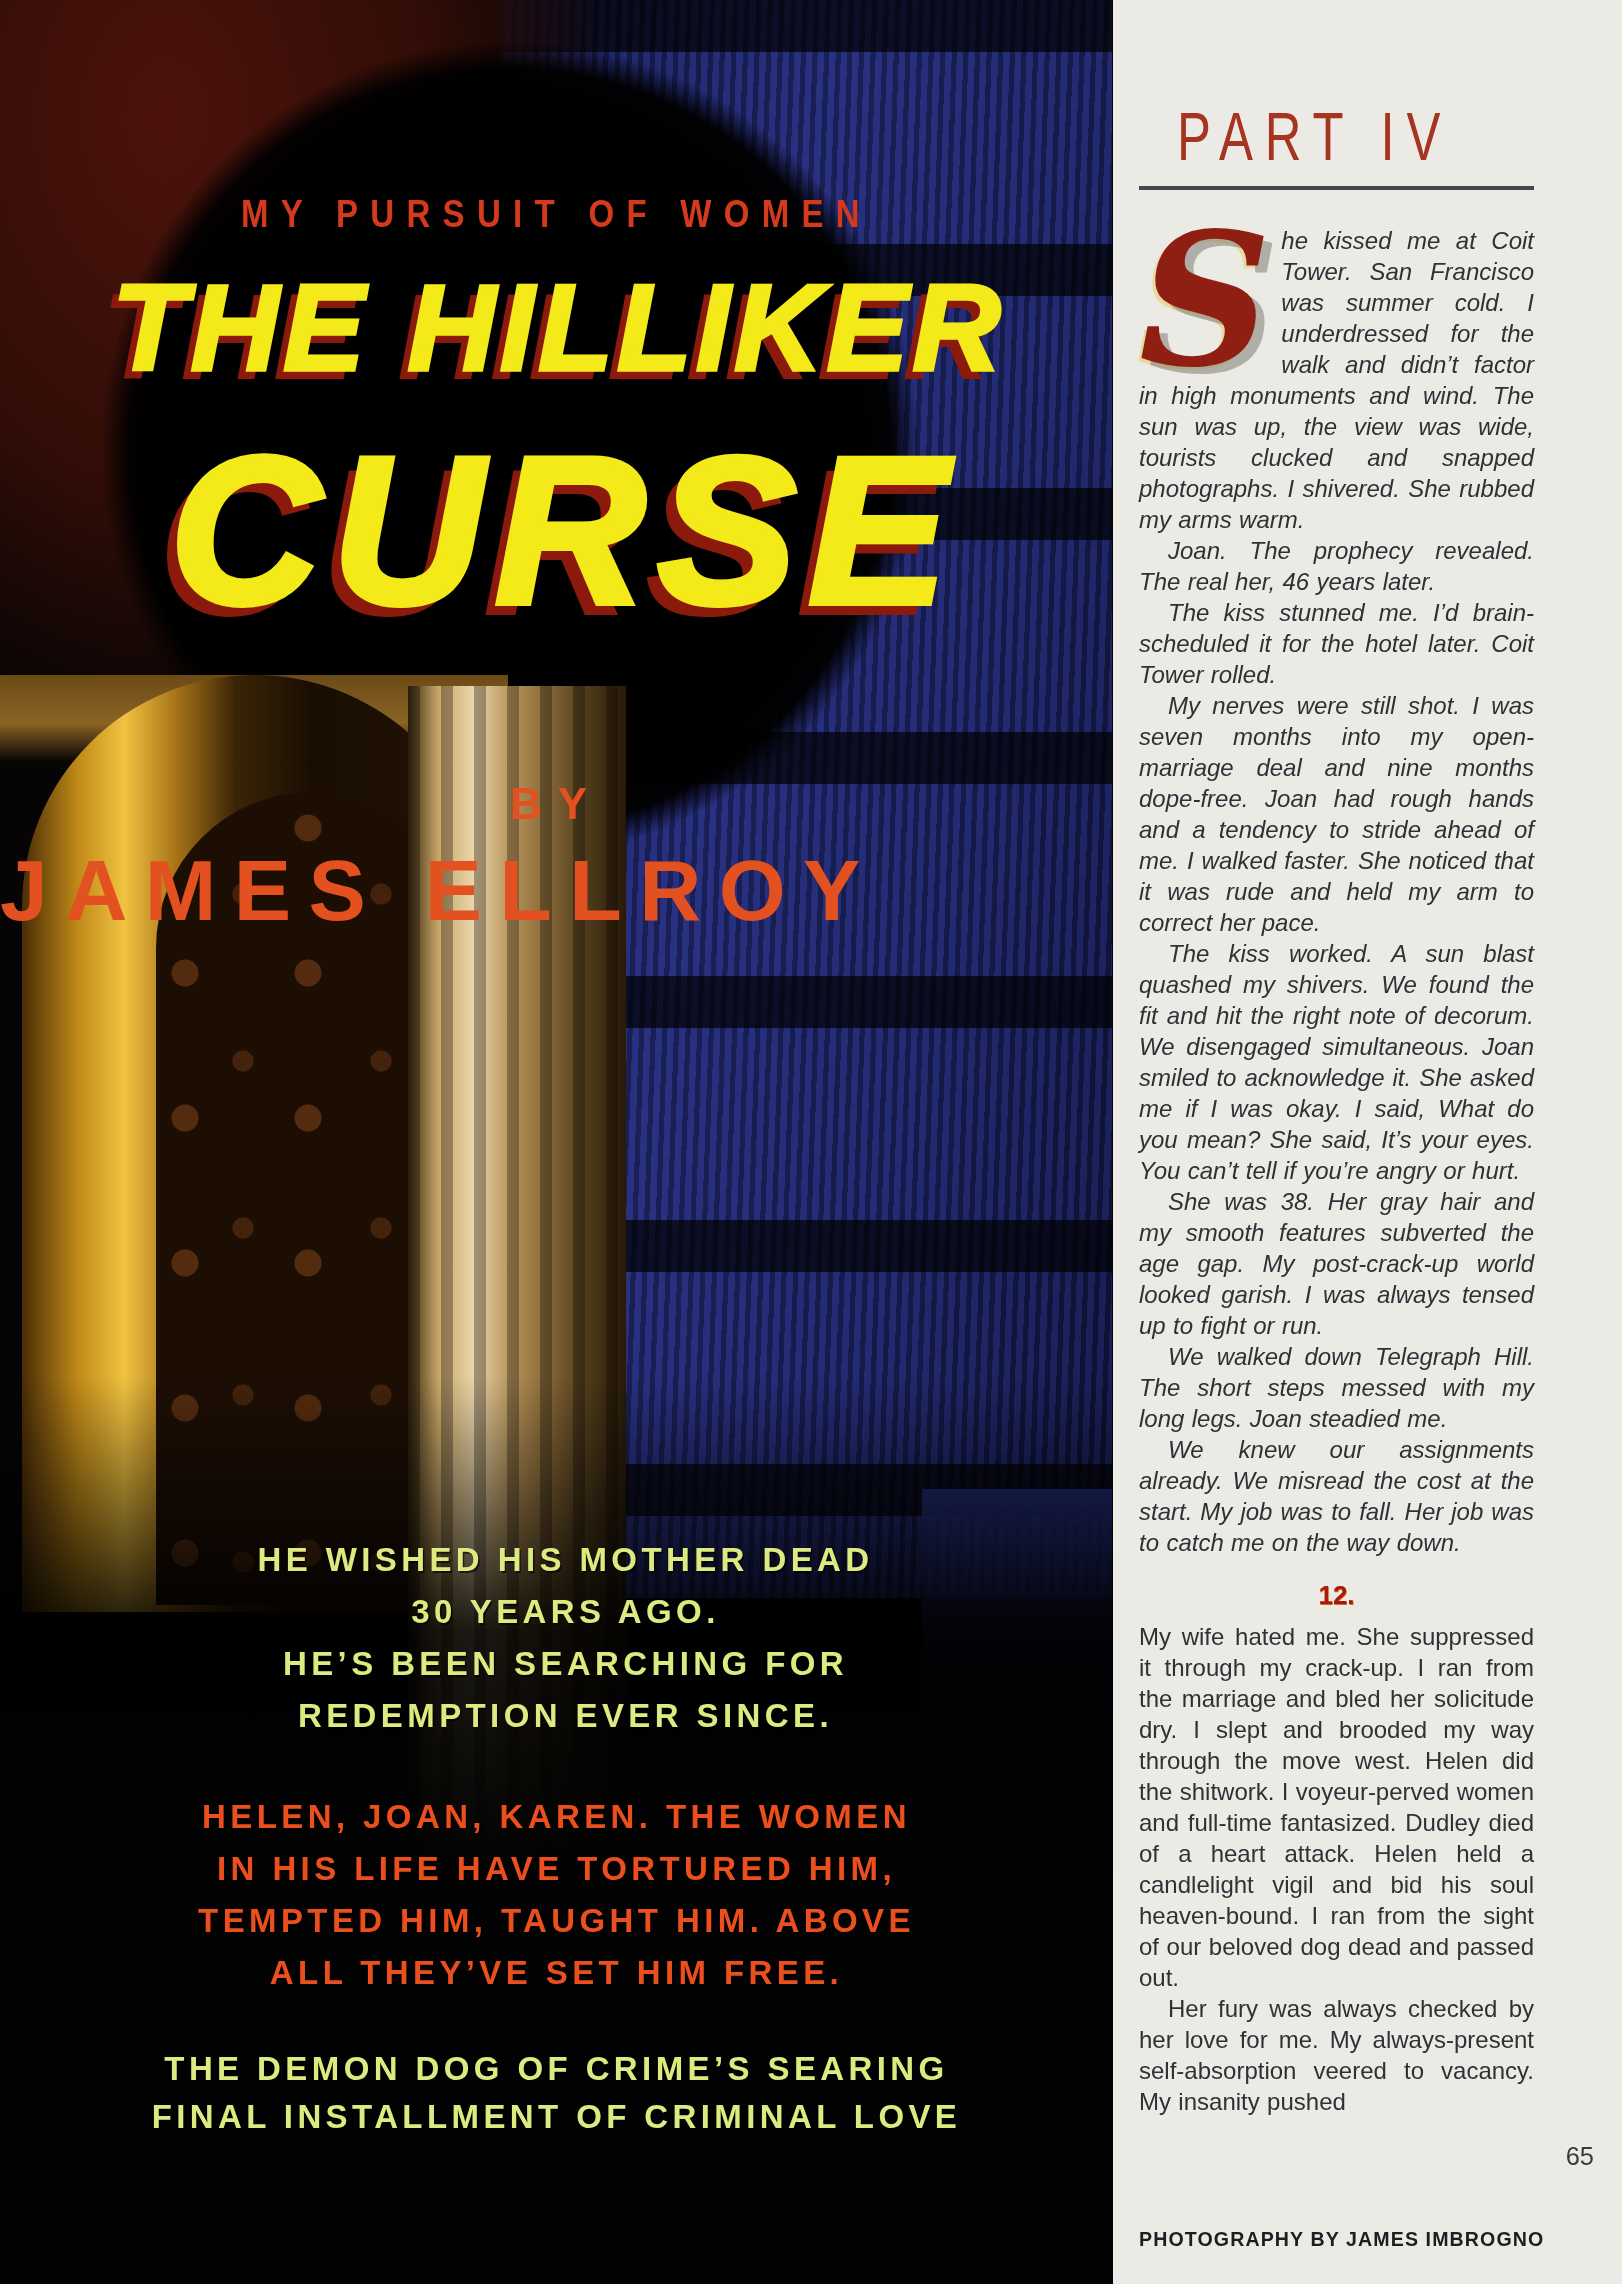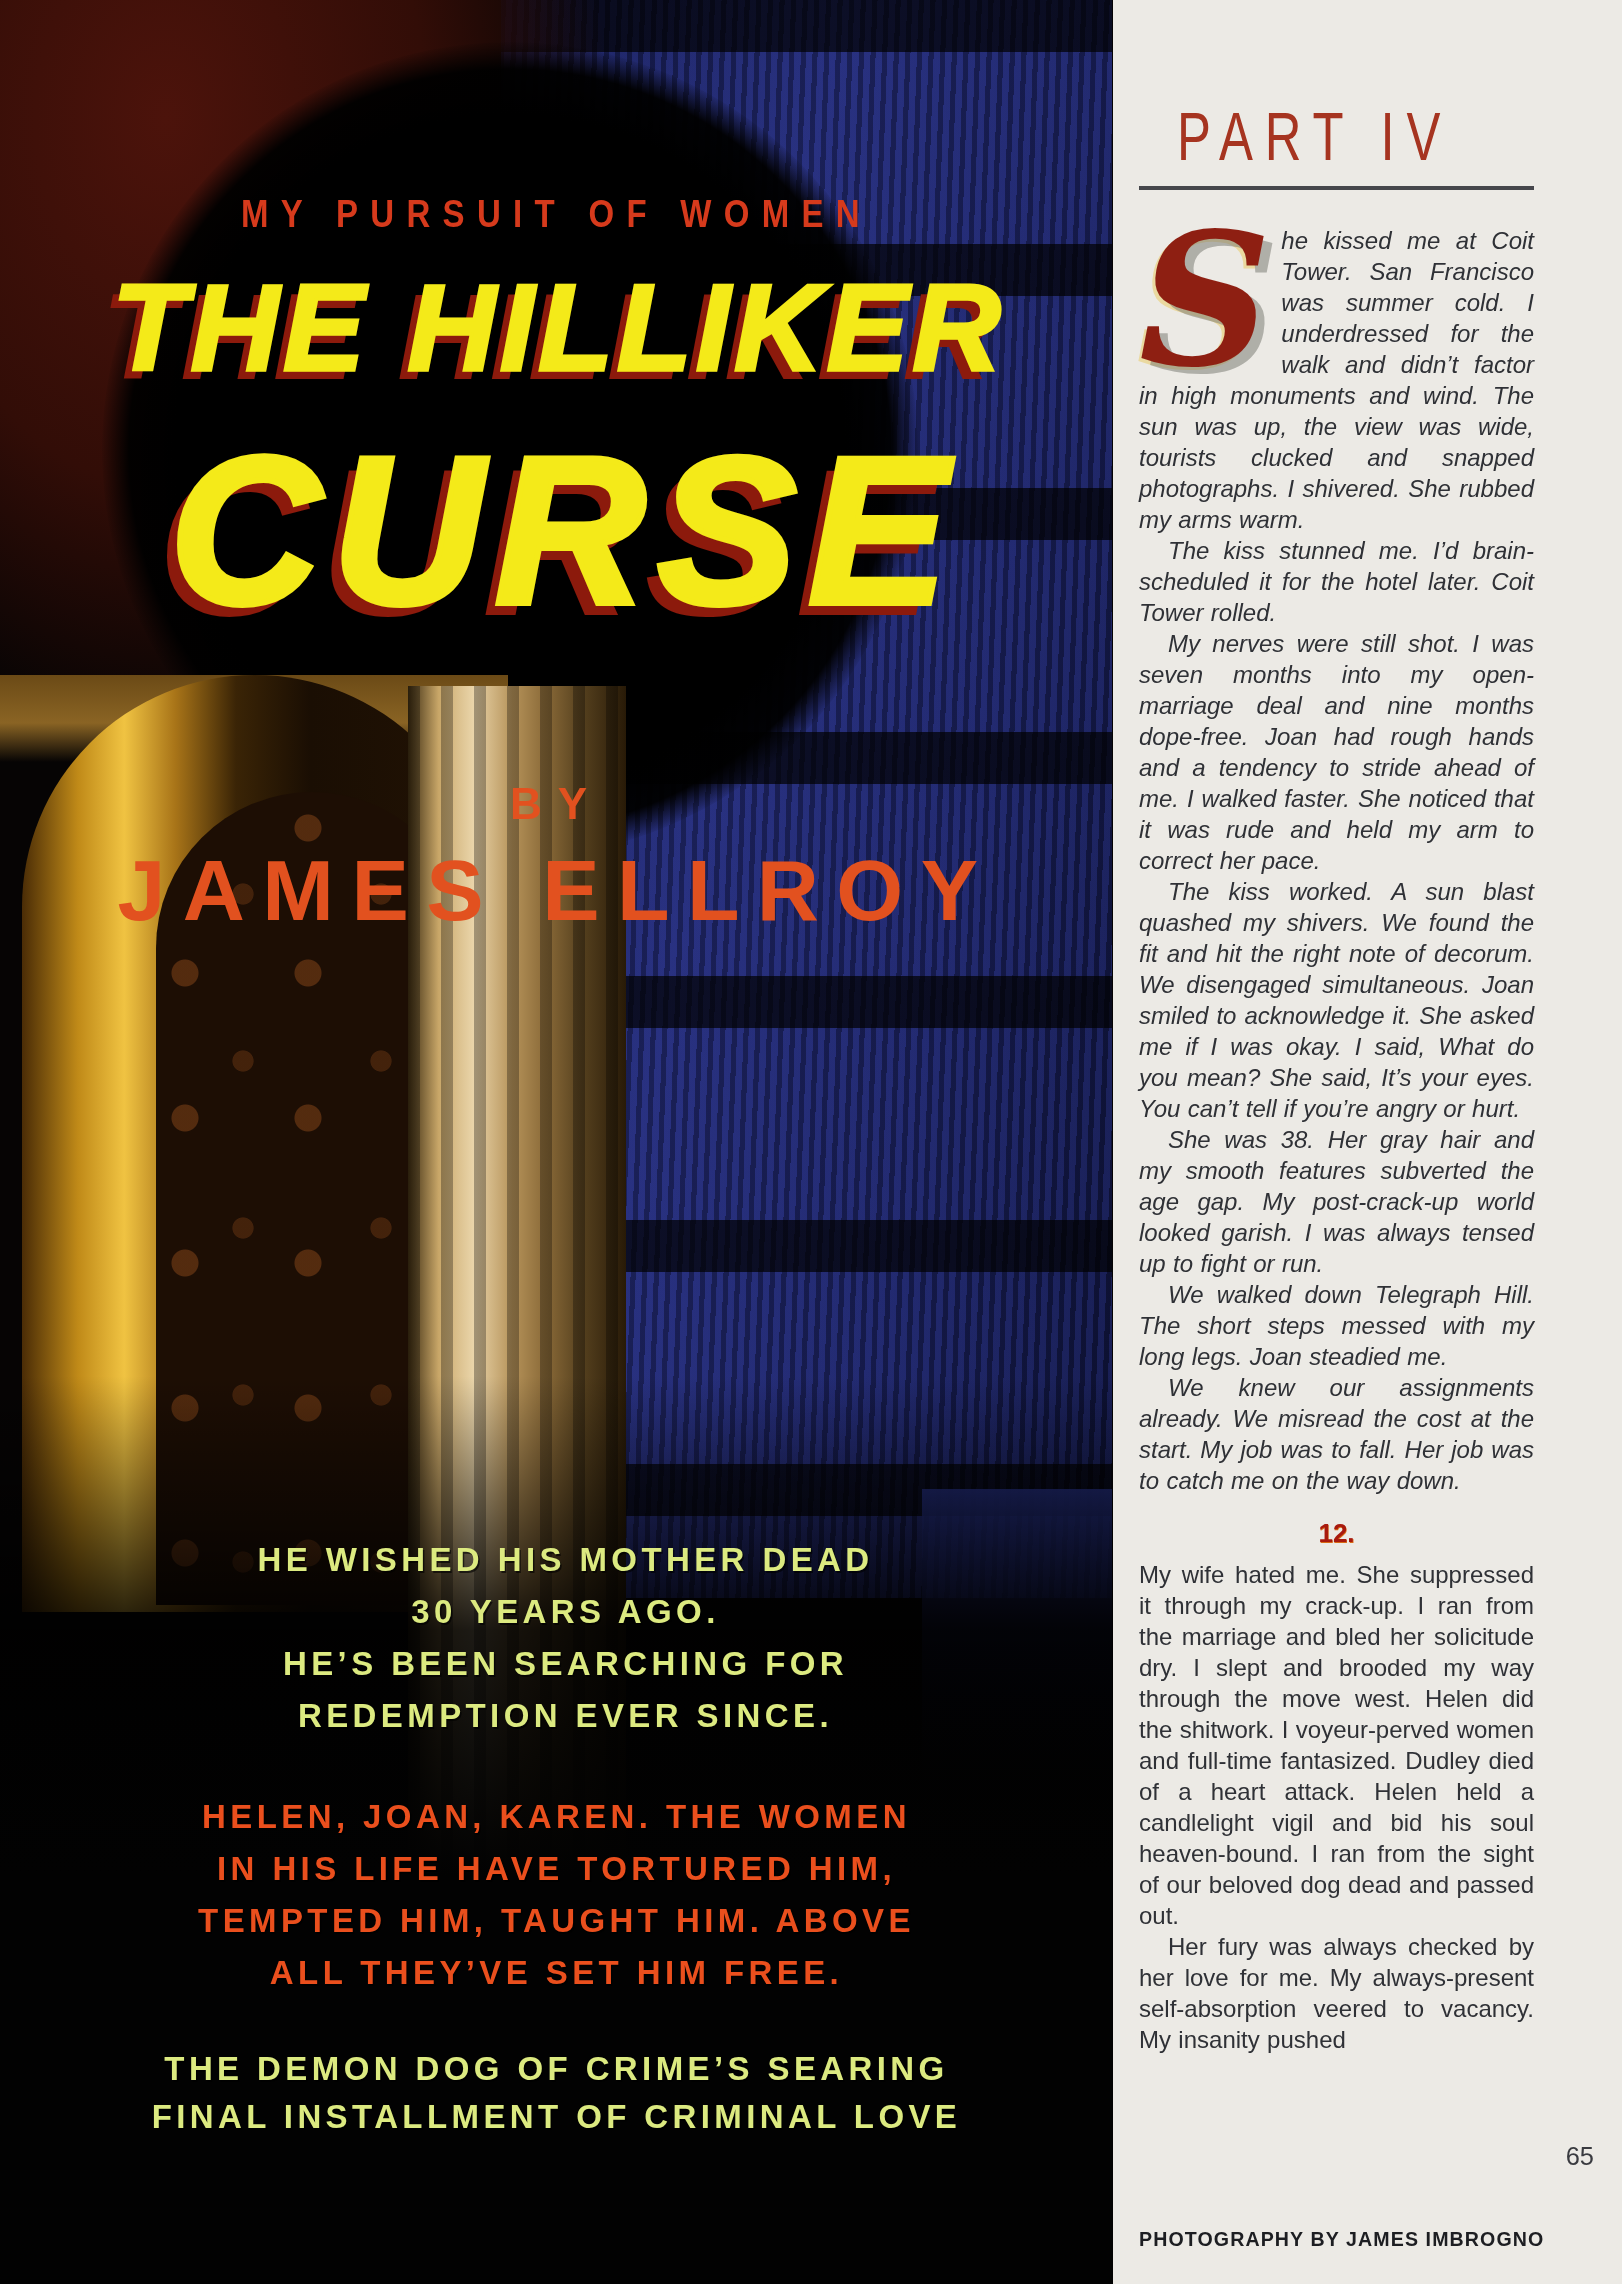--- a/index.html
+++ b/index.html
@@ -48,21 +48,21 @@
   .title1{position:absolute;left:0;top:256px;width:1113px;text-align:center;margin:2px;
           color:#f4ea19;font-size:122px;font-weight:bold;font-style:italic;letter-spacing:4.4px;
           -webkit-text-stroke:3.6px #f4ea19;white-space:nowrap;
           text-shadow:-10.2px 8.7px 0 #8c1a0c;}
   .title2{position:absolute;left:0;top:403px;width:1113px;text-align:center;margin:8px;
           color:#f4ea19;font-size:209px;font-weight:bold;font-style:italic;letter-spacing:11.6px;
           -webkit-text-stroke:5.8px #f4ea19;white-space:nowrap;
           text-shadow:-13px 11.6px 0 #8c1a0c;}
   .bytag{position:absolute;left:0;top:779px;width:1113px;text-align:center;
          color:#e2511f;font-size:44px;font-weight:bold;letter-spacing:16px;}
-  .author{position:absolute;left:0;top:841px;width:1113px;text-align:center;
+  .author{position:absolute;left:0;top:841px;width:1113px;text-align:left;
          color:#e2511f;font-size:86px;font-weight:bold;letter-spacing:17.4px;white-space:nowrap;}
 
   .tag{position:absolute;left:0;width:1113px;text-align:center;font-weight:bold;}
   .tag div{letter-spacing:4.4px;}
   .tag-g1{top:1534px;font-size:33px;line-height:52px;color:#dcea80;text-shadow:1.5px 1.5px 0 rgba(0,0,0,.6);padding-left:9px;}
   .tag-o {top:1791px;font-size:33px;line-height:52px;color:#ea4f1d;text-shadow:1.5px 1.5px 0 rgba(0,0,0,.6);}
   .tag-g2{top:2045px;font-size:33px;line-height:48px;color:#dcea80;text-shadow:1.5px 1.5px 0 rgba(0,0,0,.6);}
 
   
   .column{position:absolute;left:1113px;top:0;width:510px;height:2284px;background:#eceae5;}
@@ -126,20 +126,21 @@
     </div>
   </div>
 
   <div class="column">
     <div class="article">
       <div class="part">PART IV</div>
       <div class="rule"></div>
 
       <div class="opening">
         <p><span class="dropcap">S</span><span>he kissed me at Coit Tower. San Francisco was summer cold. I underdressed for the walk and didn’t factor in high monuments and wind. The sun was up, the view was wide, tourists clucked and snapped photographs. I shivered. She rubbed my arms warm.</span></p>
+        <p>Joan. The prophecy revealed. The real her, 46 years later.</p>
         <p>The kiss stunned me. I’d brain-scheduled it for the hotel later. Coit Tower rolled.</p>
         <p>My nerves were still shot. I was seven months into my open-marriage deal and nine months dope-free. Joan had rough hands and a tendency to stride ahead of me. I walked faster. She noticed that it was rude and held my arm to correct her pace.</p>
         <p>The kiss worked. A sun blast quashed my shivers. We found the fit and hit the right note of decorum. We disengaged simultaneous. Joan smiled to acknowledge it. She asked me if I was okay. I said, What do you mean? She said, It’s your eyes. You can’t tell if you’re angry or hurt.</p>
         <p>She was 38. Her gray hair and my smooth features subverted the age gap. My post-crack-up world looked garish. I was always tensed up to fight or run.</p>
         <p>We walked down Telegraph Hill. The short steps messed with my long legs. Joan steadied me.</p>
         <p>We knew our assignments already. We misread the cost at the start. My job was to fall. Her job was to catch me on the way down.</p>
       </div>
 
       <div class="secnum">12.</div>
 

